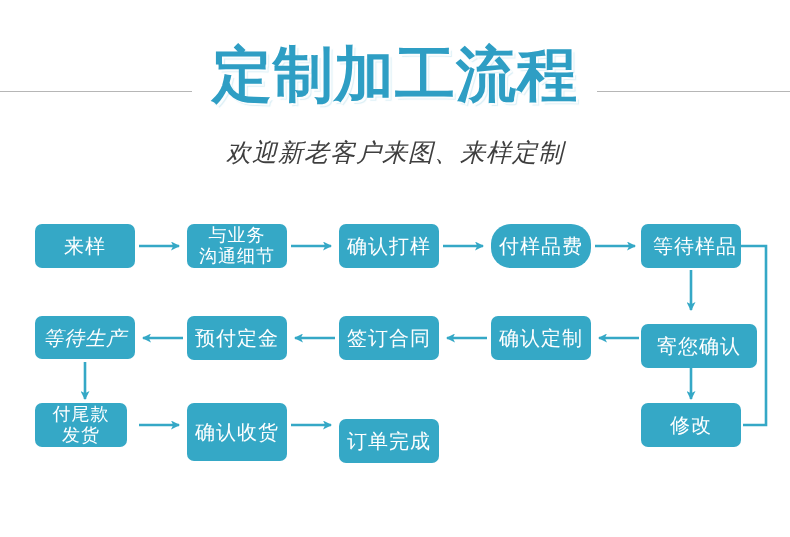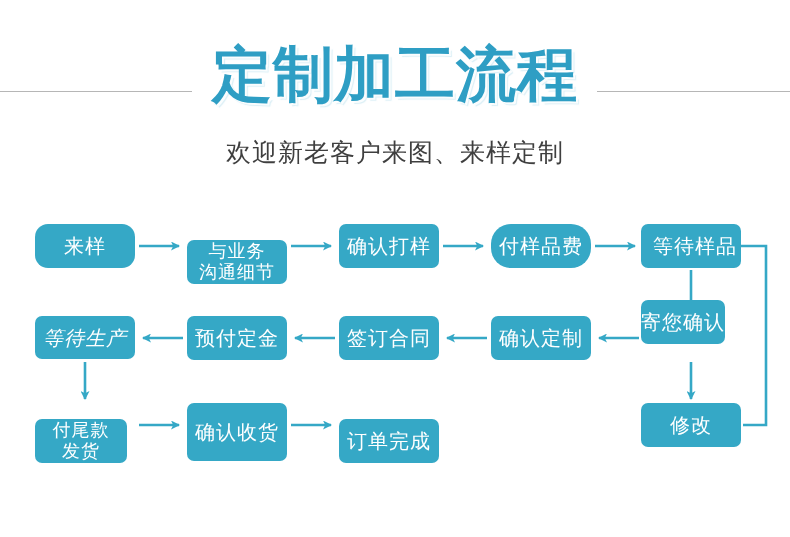--- a/index.html
+++ b/index.html
@@ -58,20 +58,21 @@
     position: absolute;
     left: 0;
     top: 136px;
     width: 790px;
     text-align: center;
     font-size: 25px;
     line-height: 32px;
     color: #3f3f3f;
     letter-spacing: 1px;
     white-space: nowrap;
+    font-style: italic;
   }
 
   
   .flow {
     position: absolute;
     left: 0;
     top: 0;
     width: 790px;
     height: 537px;
   }
@@ -85,21 +86,21 @@
     align-items: center;
     justify-content: center;
     text-align: center;
     font-size: 20px;
     line-height: 22px;
     letter-spacing: 1px;
     box-sizing: border-box;
     white-space: pre-line;
     z-index: 3;
   }
-  .node.two-line { font-size: 18px; line-height: 21px; margin-top: 16px; }
+  .node.two-line { font-size: 18px; line-height: 21px; }
 
   
   .connectors {
     position: absolute;
     left: 0; top: 0;
     width: 790px; height: 537px;
     z-index: 1;
     pointer-events: none;
   }
 </style>
@@ -145,32 +146,32 @@
         <line x1="335" y1="338" x2="295" y2="338" marker-end="url(#arrowL)"></line>
         <line x1="183" y1="338" x2="143" y2="338" marker-end="url(#arrowL)"></line>
 
         <line x1="85" y1="362" x2="85" y2="399" marker-end="url(#arrowR)"></line>
 
         <line x1="139" y1="425" x2="179" y2="425" marker-end="url(#arrowR)"></line>
         <line x1="291" y1="425" x2="331" y2="425" marker-end="url(#arrowR)"></line>
       </g>
     </svg>
 
-    <div class="node" style="left:35px;  top:224px; width:100px; height:44px;border-radius:13px;">来样</div>
+    <div class="node" style="left:35px;  top:224px; width:100px; height:44px;">来样</div>
     <div class="node two-line" style="left:187px; top:224px; width:100px; height:44px;">与业务
 沟通细节</div>
     <div class="node" style="left:339px; top:224px; width:100px; height:44px;">确认打样</div>
     <div class="node" style="left:491px; top:224px; width:100px; height:44px;border-radius:20px;">付样品费</div>
     <div class="node" style="left:641px; top:224px; width:100px; height:44px;padding-left:8px;">等待样品</div>
 
     <div class="node" style="left:35px;  top:316px; width:100px; height:43px;font-style:italic;">等待生产</div>
     <div class="node" style="left:187px; top:316px; width:100px; height:44px;">预付定金</div>
     <div class="node" style="left:339px; top:316px; width:100px; height:44px;">签订合同</div>
     <div class="node" style="left:491px; top:316px; width:100px; height:44px;">确认定制</div>
-    <div class="node" style="left:641px; top:300px; width:84px; height:44px;">寄您确认</div>
+    <div class="node" style="left:641px; top:324px; width:116px; height:44px;">寄您确认</div>
 
     <div class="node two-line" style="left:35px;  top:403px; width:92px; height:44px;">付尾款
 发货</div>
     <div class="node" style="left:187px; top:403px; width:100px; height:58px;text-align:right;">确认收货</div>
     <div class="node" style="left:339px; top:403px; width:100px; height:44px;margin-top:16px;">订单完成</div>
 
     <div class="node" style="left:641px; top:403px; width:100px; height:44px;">修改</div>
 
   </div>
 </div>

